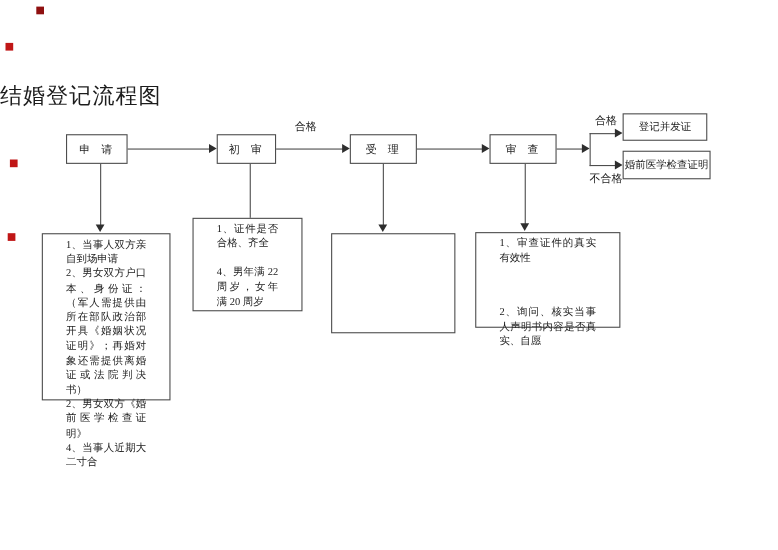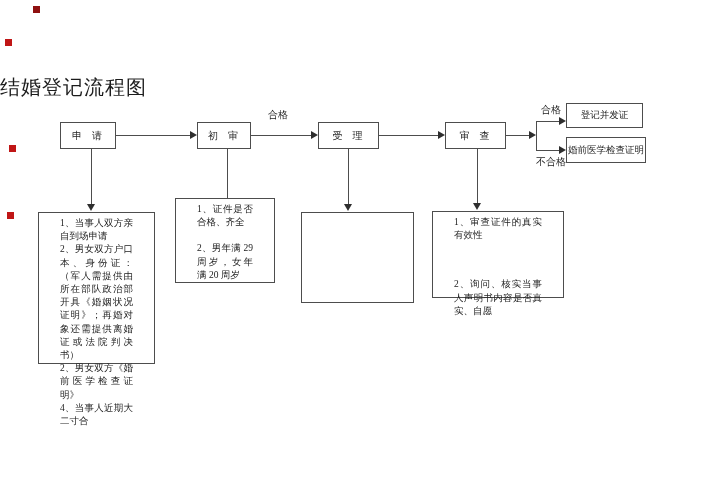--- a/index.html
+++ b/index.html
@@ -197,21 +197,21 @@
   <div class="arrow-down" id="va4"></div>
 
   <div class="box detail" id="d1">
     <p>1、当事人双方亲自到场申请</p>
     <p>2、男女双方户口本、身份证：（军人需提供由所在部队政治部开具《婚姻状况证明》；再婚对象还需提供离婚证或法院判决书）</p>
     <p>2、男女双方《婚前医学检查证明》</p>
     <p>4、当事人近期大二寸合</p>
   </div>
   <div class="box detail" id="d2">
     <p>1、证件是否合格、齐全</p>
-    <p class="gap-sm">2、男年满 29 周岁，女年满 20 周岁</p>
+    <p class="gap-sm">4、男年满 22 周岁，女年满 20 周岁</p>
   </div>
   <div class="box detail" id="d3">
   </div>
   <div class="box detail" id="d4">
     <p>1、审查证件的真实有效性</p>
     <p class="gap-md">2、询问、核实当事人声明书内容是否真实、自愿</p>
   </div>
 
 </div>
 

